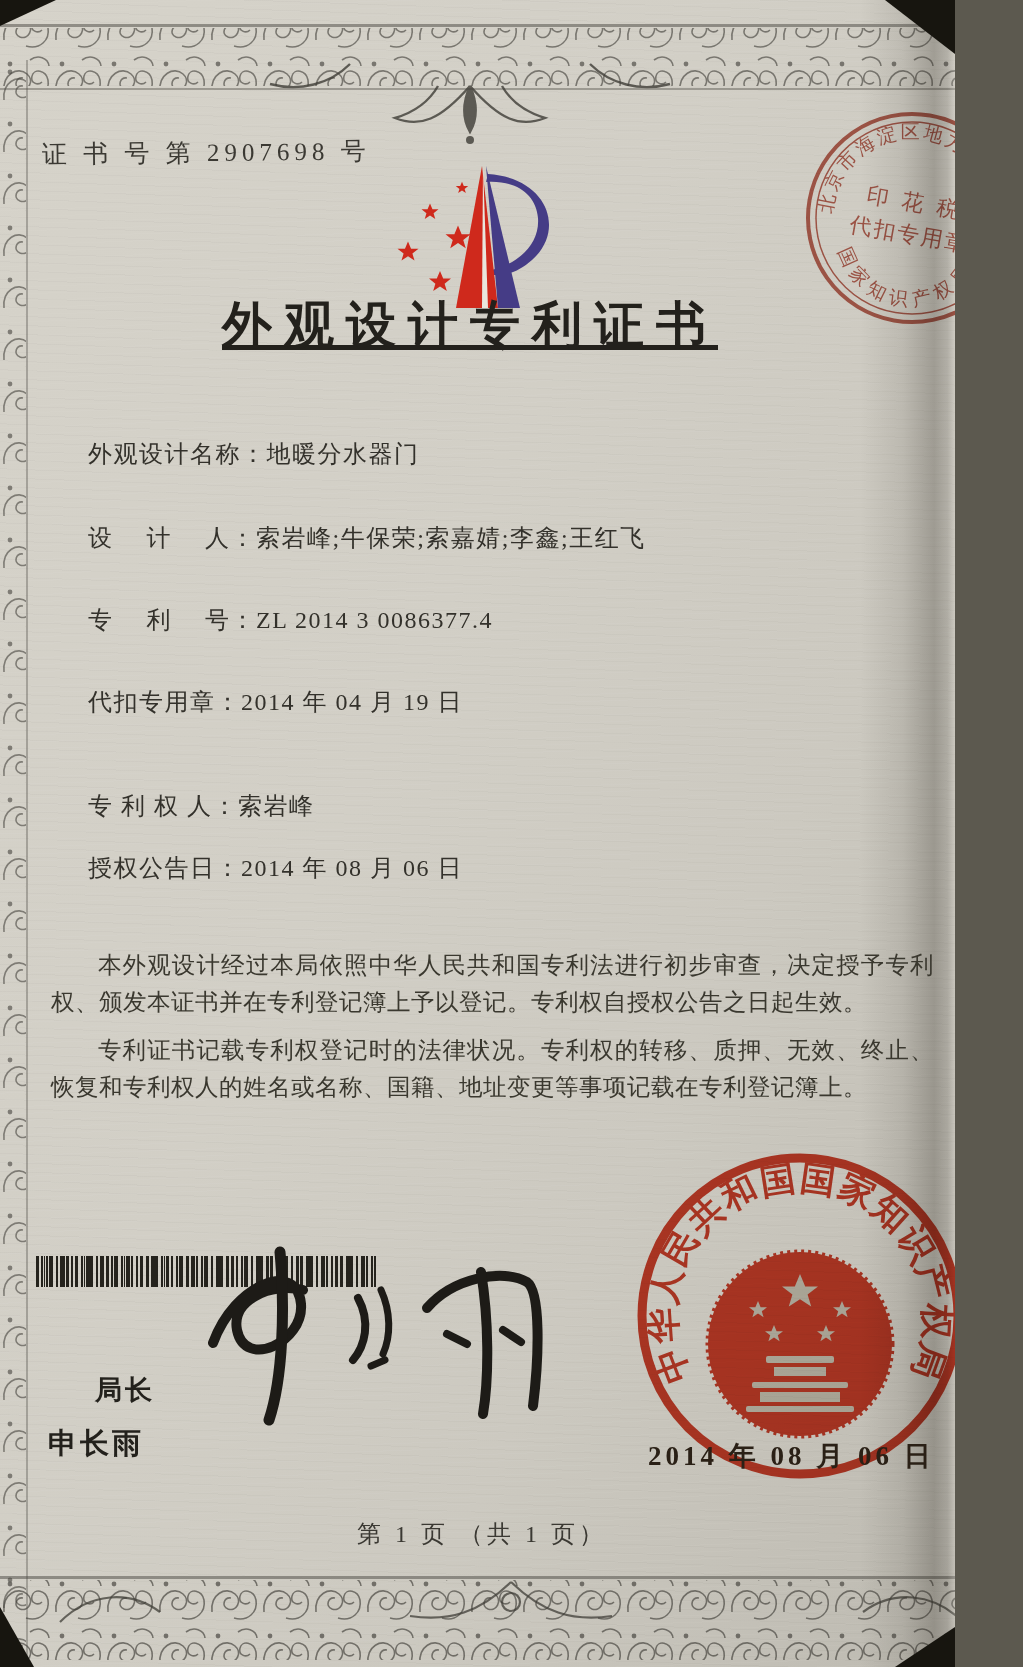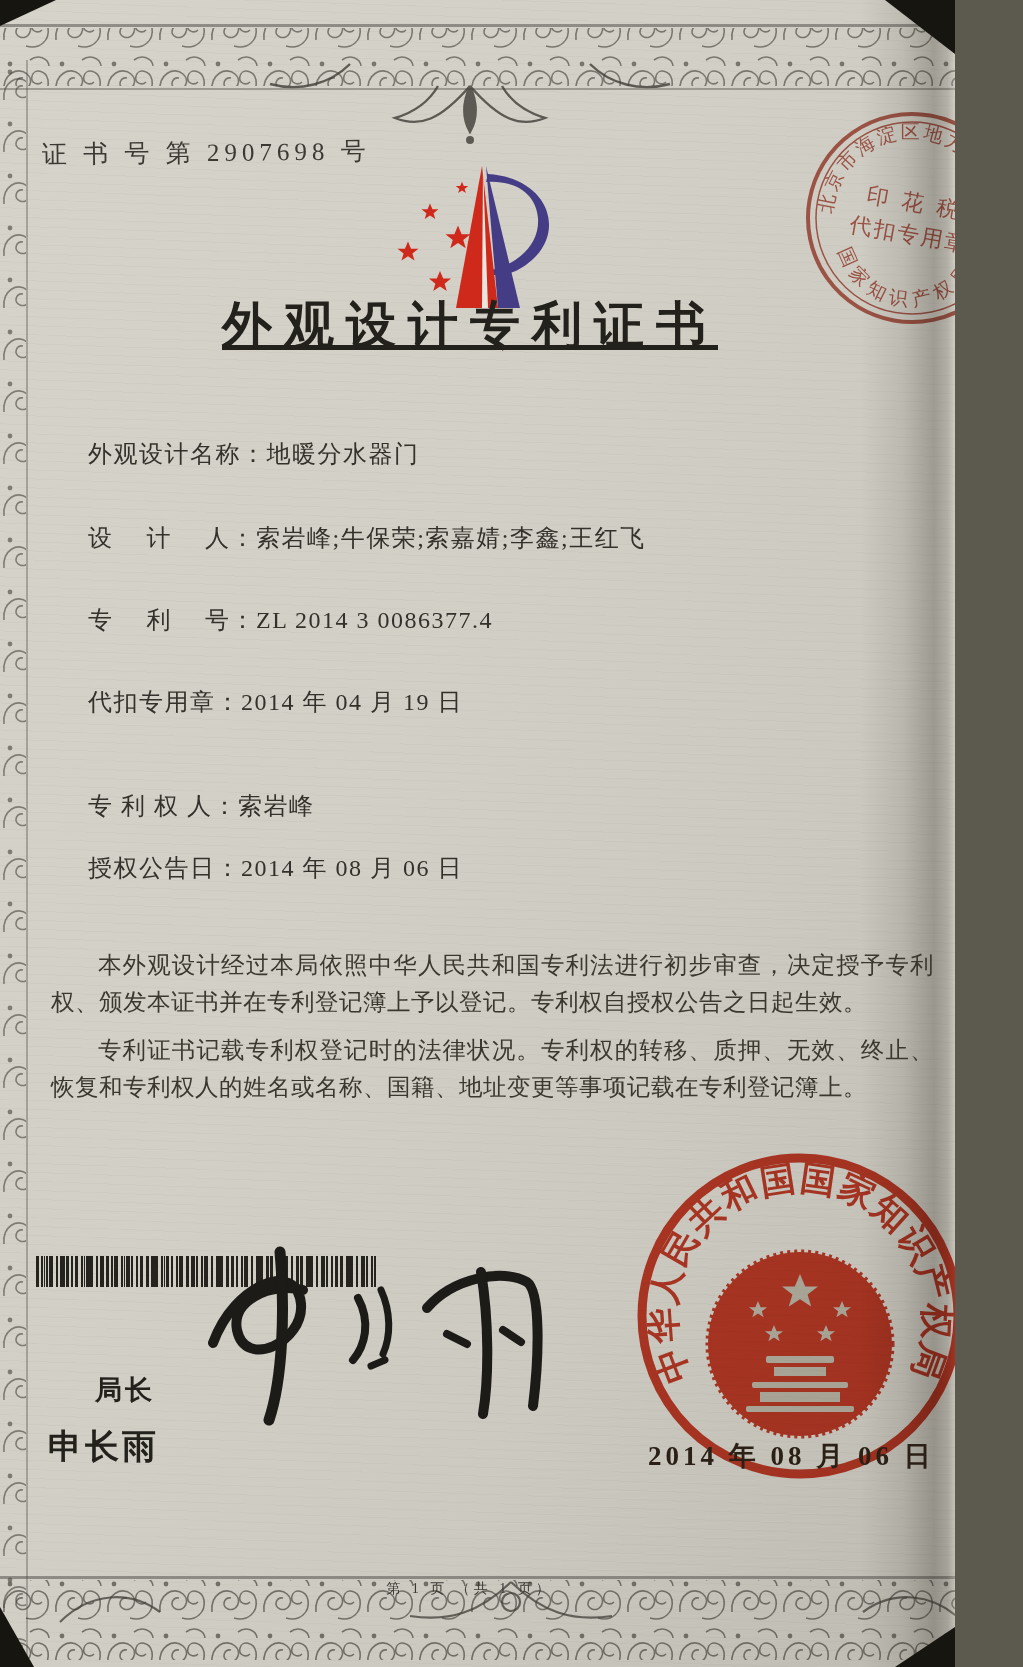--- a/index.html
+++ b/index.html
@@ -41,28 +41,28 @@
   .body-text p{margin:11px;text-indent:2em;}
 
   .barcode{position:absolute;left:36px;top:1256px;width:340px;height:31px;
     background:
       repeating-linear-gradient(90deg,#17150f 0 2px,rgba(0,0,0,0) 2px 5px),
       repeating-linear-gradient(90deg,#17150f 0 1px,rgba(0,0,0,0) 1px 8px),
       repeating-linear-gradient(90deg,#17150f 0 3px,rgba(0,0,0,0) 3px 13px);
     opacity:.92;}
 
   .director{position:absolute;left:52px;top:1372px;font-size:27px;font-weight:bold;letter-spacing:3px;color:#23211c;margin-left:43px;}
-  .director2{position:absolute;left:48px;top:1424px;font-size:34px;font-weight:bold;letter-spacing:3px;color:#23211c;}
+  .director2{position:absolute;left:48px;top:1424px;font-size:29px;font-weight:bold;letter-spacing:3px;color:#23211c;}
   .signature{position:absolute;left:185px;top:1238px;}
 
   .seal{position:absolute;left:632px;top:1148px;mix-blend-mode:multiply;opacity:.93;}
   .tax-stamp{position:absolute;left:792px;top:98px;transform:rotate(10deg);mix-blend-mode:multiply;opacity:.85;}
 
   .issue-date{position:absolute;left:648px;top:1438px;font-size:27px;letter-spacing:4px;color:#2a2016;font-weight:bold;}
-  .footer{position:absolute;left:0;top:1580px;width:940px;text-align:center;font-size:14px;letter-spacing:4px;color:#3b3933;}
+  .footer{position:absolute;left:0;top:1518px;width:940px;text-align:center;font-size:24px;letter-spacing:4px;color:#3b3933;padding-left:12px;}
 </style>
 </head>
 <body>
 
 <div class="page">
   <div class="texture"></div>
 
   <svg class="border-art" style="left:0;top:0" width="1023" height="150" viewBox="0 0 1023 150">
     <defs>
       <pattern id="scroll" width="52" height="52" patternUnits="userSpaceOnUse">

